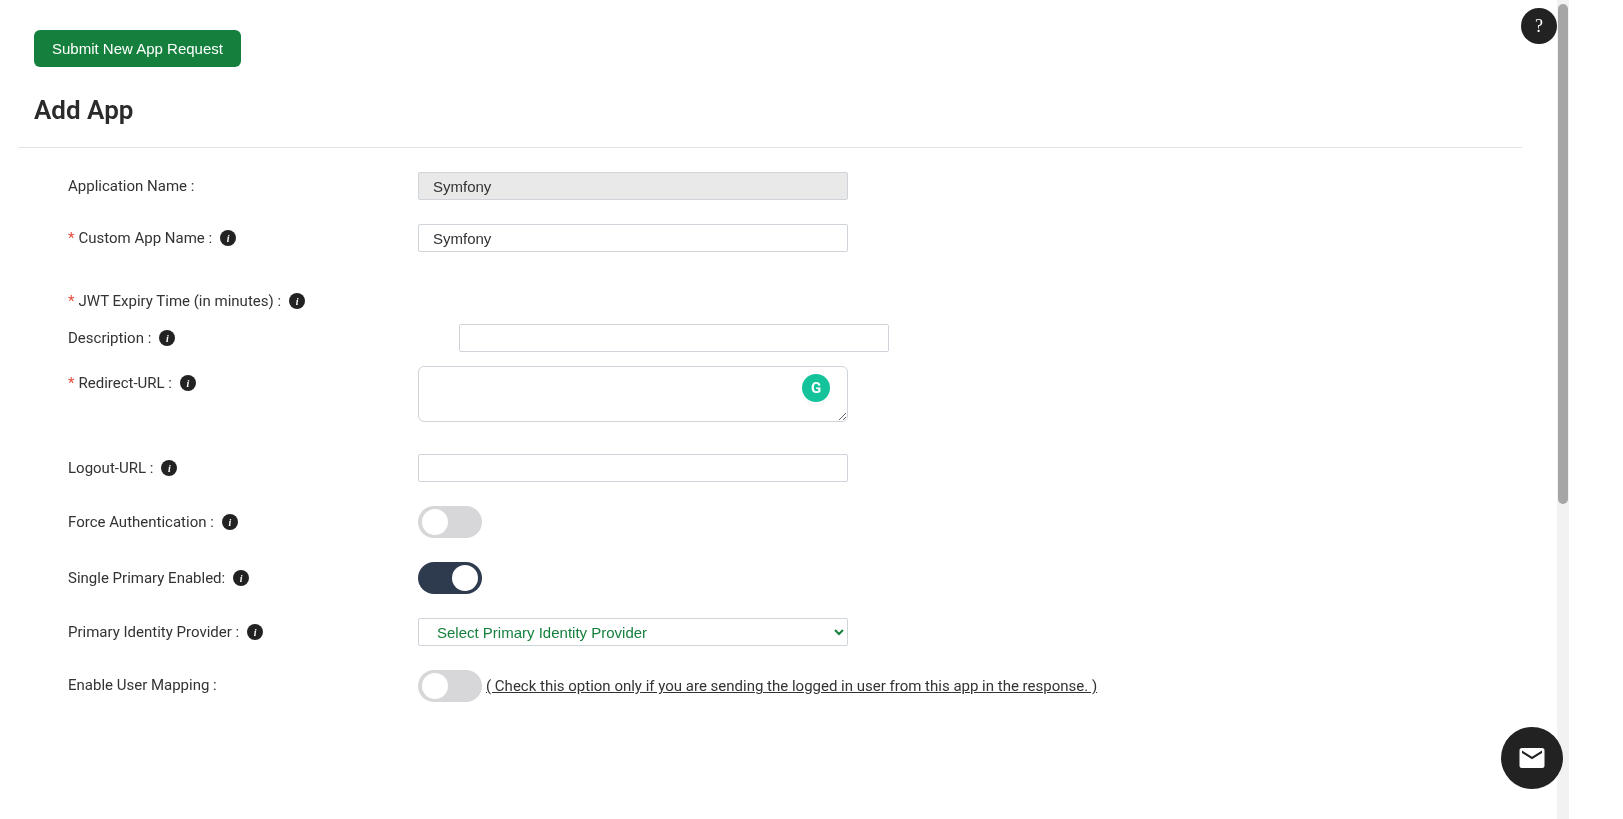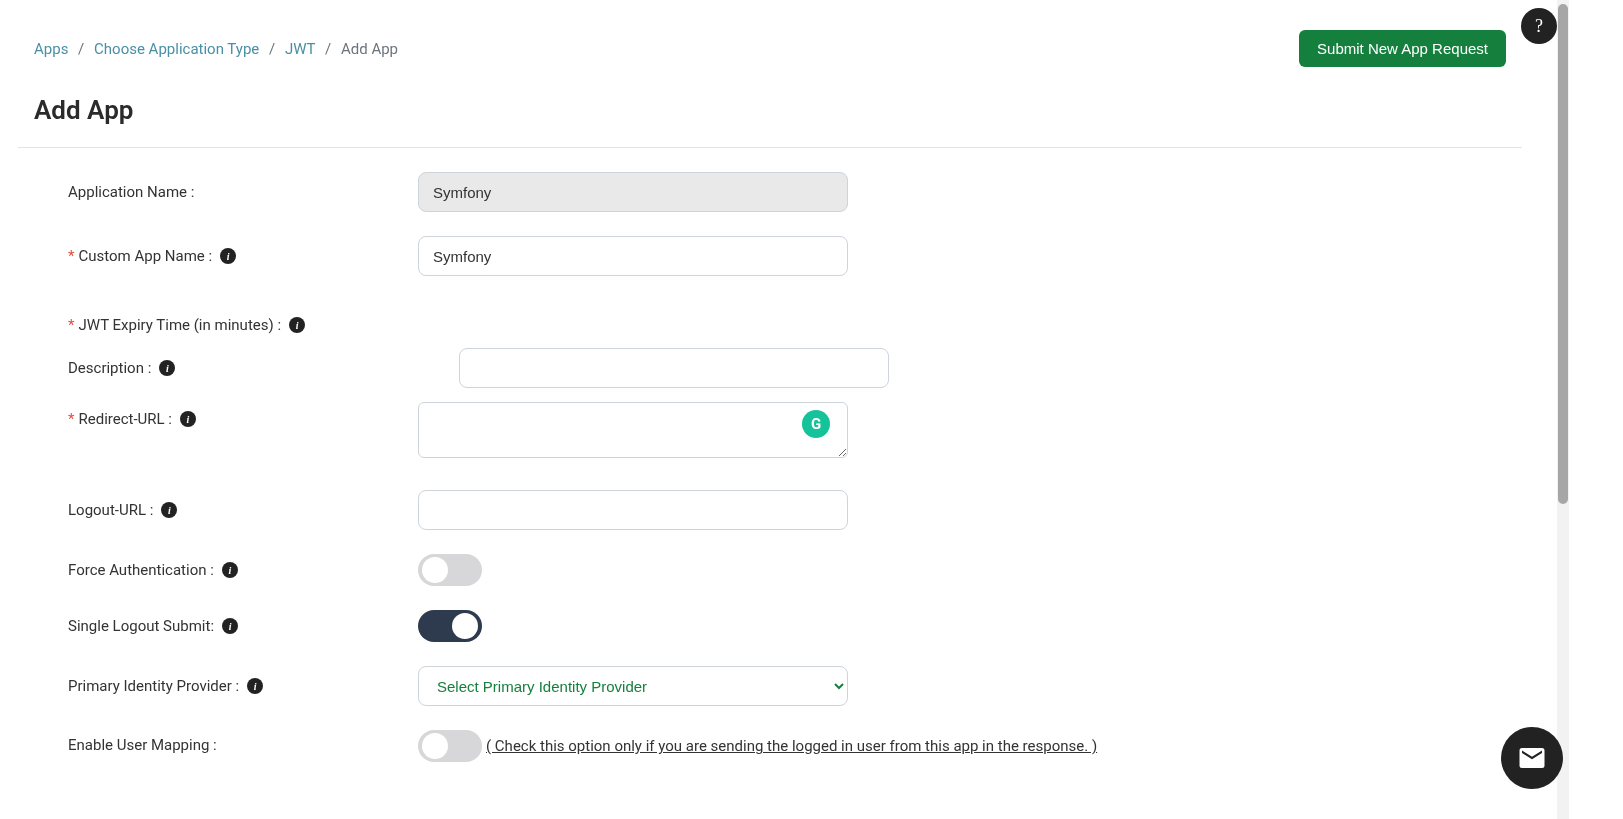--- a/index.html
+++ b/index.html
@@ -84,23 +84,23 @@
   font-weight: bold;
   align-items: center;
   justify-content: center;
   margin-left: 4px;
   font-style: italic;
   font-family: Georgia, serif;
 }
 .input-cell { flex: 0 0 auto; }
 input.text-input, select.sel-input {
   width: 430px;
-  height: 40px;
+  height: 28px;
   border: 1px solid #ced4da;
-  border-radius: 8px;
+  border-radius: 2px;
   padding: 0 14px;
   font-size: 15px;
   color: #333;
   background: #fff;
 }
 input.text-input[readonly] {
   background: #e9e9e9;
 }
 textarea.ta-input {
   width: 430px;
@@ -187,29 +187,20 @@
 .form-row.mapping .label-cell { padding-top: 6px; }
 .mapping-right { display: flex; align-items: center; flex-wrap: nowrap; text-decoration: underline; }
 .extra-gap { margin-bottom: 40px; }
 </style>
 </head>
 <body>
 
 <div class="page-wrap">
 
   <div class="top-bar">
-    <nav class="breadcrumb">
-      <a href="#">Apps</a>
-      <span class="sep">/</span>
-      <a href="#">Choose Application Type</a>
-      <span class="sep">/</span>
-      <a href="#">JWT</a>
-      <span class="sep">/</span>
-      <span class="current">Add App</span>
-    </nav>
     <button class="submit-btn">Submit New App Request</button>
   </div>
 
   <h1 class="page-title">Add App</h1>
 
   <hr class="top-div">
 
   <div class="form-area">
 
     <div class="form-row">
@@ -281,21 +272,21 @@
       </div>
       <div class="input-cell">
         <div class="toggle off">
             <div class="knob"></div>
           </div>
       </div>
     </div>
 
     <div class="form-row">
       <div class="label-cell">
-        <span>Single Logout Submit:</span>
+        <span>Single Primary Enabled:</span>
         <span class="info-icon">i</span>
       </div>
       <div class="input-cell">
         <div class="toggle on">
             <div class="knob"></div>
           </div>
       </div>
     </div>
 
     <div class="form-row">

